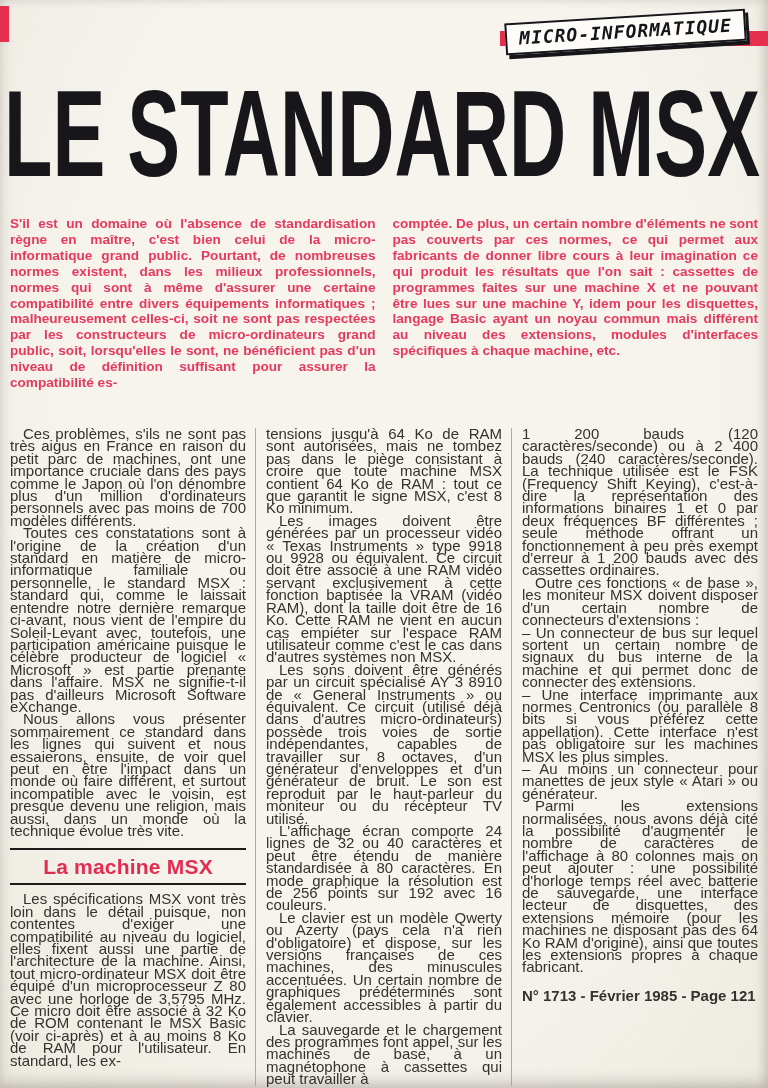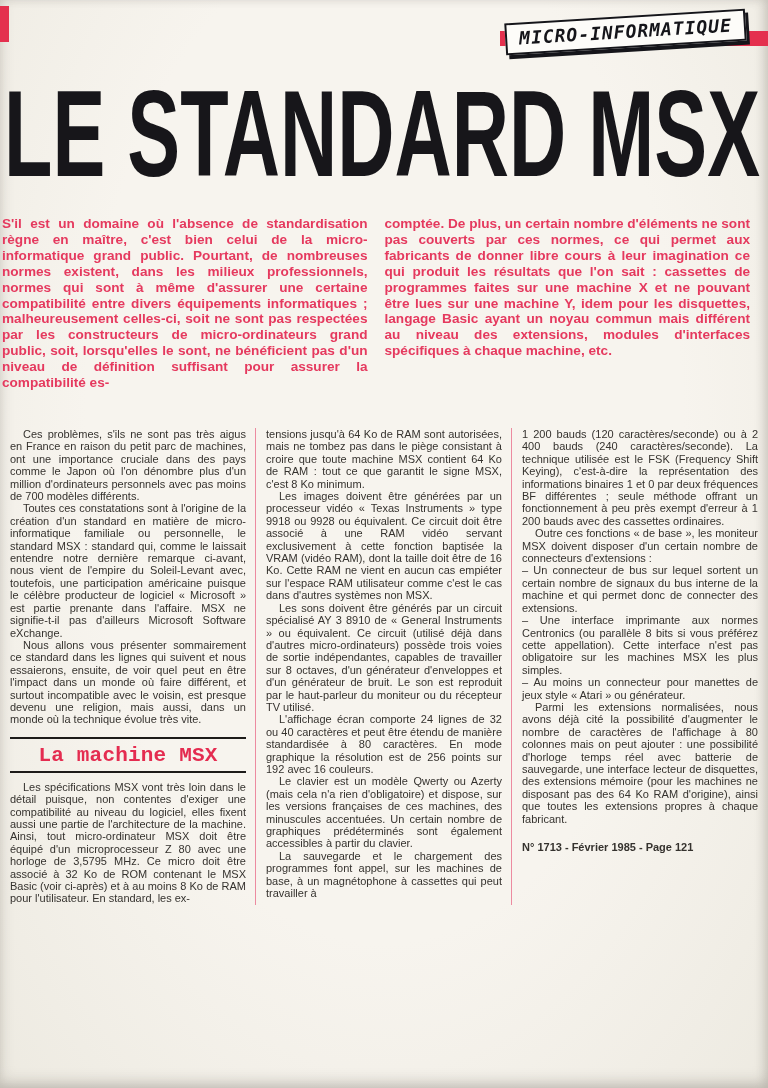--- a/index.html
+++ b/index.html
@@ -24,52 +24,51 @@
     font-family:"DejaVu Sans Mono", monospace;
     font-weight:bold; font-style:italic;
     font-size:18px; letter-spacing:1px;
     color:#15151a; white-space:nowrap;
   }
   
   .title { margin:0; position:absolute; left:0; top:78px; width:768px; height:112px; }
   .title text { font-family:"Liberation Sans", sans-serif; font-weight:bold; fill:#17161a; }
   
   .intro {
-    position:absolute; left:2px; top:216px; width:748px;
+    position:absolute; left:10px; top:216px; width:748px;
     display:flex; gap:17px;
   }
   .intro p {
     margin:0; flex:1;
     color:#e5395e;
     font-weight:bold;
     font-size:13.6px; line-height:15.9px;
     text-align:justify;
   }
   
   .body {
     position:absolute; left:10px; top:428px; width:748px;
     display:flex;
   }
   .col { width:236px; }
   .col.mid, .col.right { margin-left:9px; padding-left:10px; border-left:1.6px solid #ec8ba0; }
   .col p {
     margin:0;
     color:#35322e;
-    font-size:11px; line-height:12.4px;
+    font-size:15px; line-height:12.4px;
     text-align:justify;
   }
   .col p.indent { text-indent:13px; }
   .rule { border:none; border-top:2px solid #1d1b19; margin:11px 0 0; }
   .subhead {
     margin:5px 0 4px;
     text-align:center;
     color:#e42c50;
     font-size:21px; font-weight:bold;
     letter-spacing:.2px;
-    font-family:Liberation Mono, monospace;
   }
   .subhead + .rule { margin:4px 0 8px; }
   .page-footer {
     margin-top:16px !important;
     text-align:right;
     font-weight:bold;
     font-size:11.2px;
     color:#1d1b19;
   }
 </style>
@@ -106,21 +105,21 @@
       <h2 class="subhead">La machine MSX</h2>
       <hr class="rule">
       <p class="indent">Les spécifications MSX vont très loin dans le détail puisque, non contentes d'exiger une compatibilité au niveau du logiciel, elles fixent aussi une partie de l'architecture de la machine. Ainsi, tout micro-ordinateur MSX doit être équipé d'un microprocesseur Z 80 avec une horloge de 3,5795 MHz. Ce micro doit être associé à 32 Ko de ROM contenant le MSX Basic (voir ci-après) et à au moins 8 Ko de RAM pour l'utilisateur. En standard, les ex-</p>
     </div>
 
     <div class="col mid">
       <p>tensions jusqu'à 64 Ko de RAM sont autorisées, mais ne tombez pas dans le piège consistant à croire que toute machine MSX contient 64 Ko de RAM : tout ce que garantit le signe MSX, c'est 8 Ko minimum.</p>
       <p class="indent">Les images doivent être générées par un processeur vidéo « Texas Instruments » type 9918 ou 9928 ou équivalent. Ce circuit doit être associé à une RAM vidéo servant exclusivement à cette fonction baptisée la VRAM (vidéo RAM), dont la taille doit être de 16 Ko. Cette RAM ne vient en aucun cas empiéter sur l'espace RAM utilisateur comme c'est le cas dans d'autres systèmes non MSX.</p>
       <p class="indent">Les sons doivent être générés par un circuit spécialisé AY 3 8910 de « General Instruments » ou équivalent. Ce circuit (utilisé déjà dans d'autres micro-ordinateurs) possède trois voies de sortie indépendantes, capables de travailler sur 8 octaves, d'un générateur d'enveloppes et d'un générateur de bruit. Le son est reproduit par le haut-parleur du moniteur ou du récepteur TV utilisé.</p>
       <p class="indent">L'affichage écran comporte 24 lignes de 32 ou 40 caractères et peut être étendu de manière standardisée à 80 caractères. En mode graphique la résolution est de 256 points sur 192 avec 16 couleurs.</p>
-      <p class="indent">Le clavier est un modèle Qwerty ou Azerty (mais cela n'a rien d'obligatoire) et dispose, sur les versions françaises de ces machines, des minuscules accentuées. Un certain nombre de graphiques prédéterminés sont également accessibles à partir du clavier.</p>
+      <p class="indent">Le clavier est un modèle Qwerty ou Azerty (pays cela n'a rien d'obligatoire) et dispose, sur les versions françaises de ces machines, des minuscules accentuées. Un certain nombre de graphiques prédéterminés sont également accessibles à partir du clavier.</p>
       <p class="indent">La sauvegarde et le chargement des programmes font appel, sur les machines de base, à un magnétophone à cassettes qui peut travailler à</p>
     </div>
 
     <div class="col right">
       <p>1 200 bauds (120 caractères/seconde) ou à 2 400 bauds (240 caractères/seconde). La technique utilisée est le FSK (Frequency Shift Keying), c'est-à-dire la représentation des informations binaires 1 et 0 par deux fréquences BF différentes ; seule méthode offrant un fonctionnement à peu près exempt d'erreur à 1 200 bauds avec des cassettes ordinaires.</p>
       <p class="indent">Outre ces fonctions « de base », les moniteur MSX doivent disposer d'un certain nombre de connecteurs d'extensions :</p>
       <p>– Un connecteur de bus sur lequel sortent un certain nombre de signaux du bus interne de la machine et qui permet donc de connecter des extensions.</p>
       <p>– Une interface imprimante aux normes Centronics (ou parallèle 8 bits si vous préférez cette appellation). Cette interface n'est pas obligatoire sur les machines MSX les plus simples.</p>
       <p>– Au moins un connecteur pour manettes de jeux style « Atari » ou générateur.</p>
       <p class="indent">Parmi les extensions normalisées, nous avons déjà cité la possibilité d'augmenter le nombre de caractères de l'affichage à 80 colonnes mais on peut ajouter : une possibilité d'horloge temps réel avec batterie de sauvegarde, une interface lecteur de disquettes, des extensions mémoire (pour les machines ne disposant pas des 64 Ko RAM d'origine), ainsi que toutes les extensions propres à chaque fabricant.</p>

